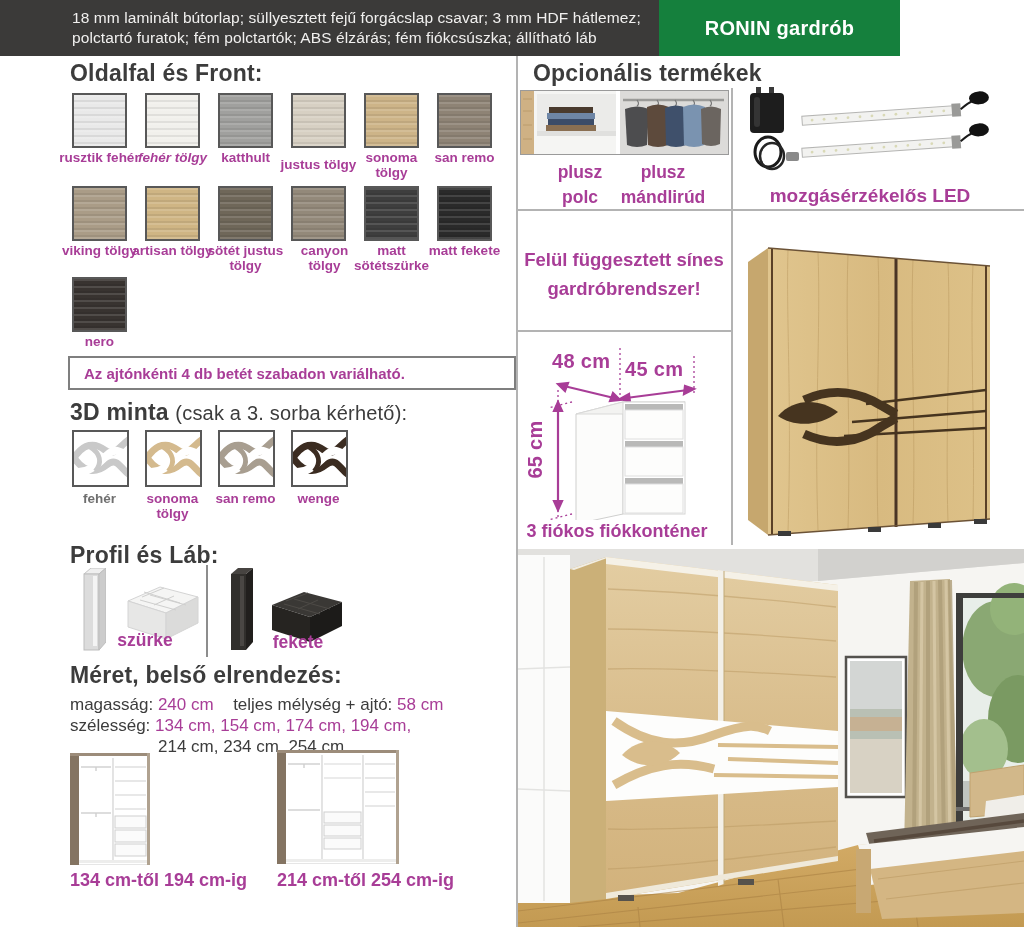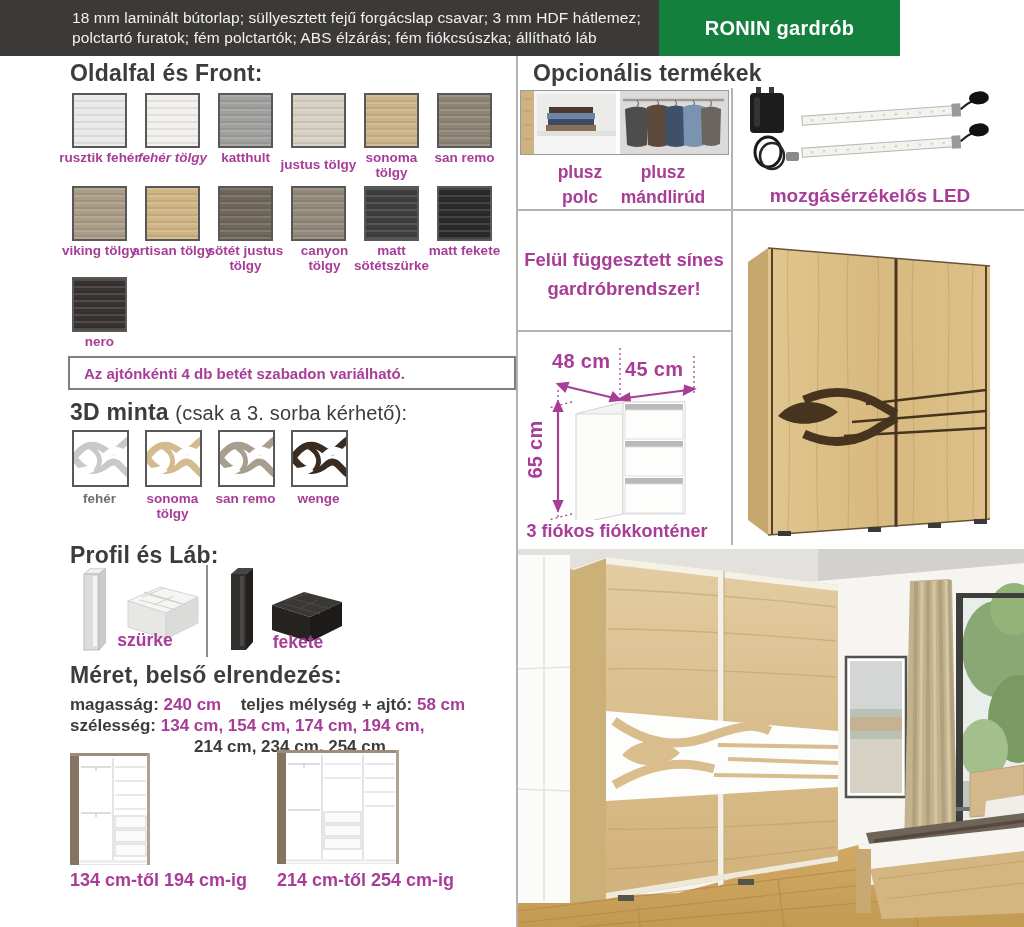--- a/index.html
+++ b/index.html
@@ -23,21 +23,21 @@
       background-image:repeating-linear-gradient(180deg,rgba(255,255,255,.12) 0 2px,rgba(0,0,0,0) 2px 5px,rgba(0,0,0,.07) 5px 7px);}
   .swl{position:absolute;width:81px;text-align:center;font-size:13.5px;line-height:1.1;font-weight:600;color:var(--magenta);}
   .sw3{position:absolute;width:57px;height:57px;box-sizing:border-box;border:2px solid #585858;background:#fff;overflow:hidden;}
   .sw3 svg{display:block;width:100%;height:100%;}
   .vline{position:absolute;width:2px;background:var(--line);}
   .hline{position:absolute;height:2px;background:var(--line);}
   .cap{position:absolute;font-size:17.5px;font-weight:600;color:var(--magenta);}
   .dim{position:absolute;font-size:20px;font-weight:600;color:var(--magenta);letter-spacing:.3px;}
   .banner{position:absolute;left:68px;top:356px;width:448px;height:34px;box-sizing:border-box;border:2px solid #7f7f7f;
           display:flex;align-items:center;padding-left:14px;font-size:15px;font-weight:600;color:var(--magenta);white-space:nowrap;}
-  .sizes-line{position:absolute;font-size:17px;font-weight:700;color:#3c3c3c;white-space:nowrap;}
+  .sizes-line{position:absolute;font-size:17px;font-weight:400;color:#3c3c3c;white-space:nowrap;}
   .note{position:absolute;left:517px;top:246px;width:214px;text-align:center;font-size:18.5px;line-height:1.55;font-weight:600;color:var(--magenta);}
   .center-cap{position:absolute;text-align:center;font-weight:600;color:var(--magenta);}
 </style>
 </head>
 <body>
 
 <div id="page">
 
   <div class="topbar">
     <div class="topbar-text">
@@ -159,21 +159,21 @@
     <span>magasság:</span>
     <span class="mg">240 cm</span>
     <span style="display:inline-block;width:10px;"></span>
     <span>teljes mélység + ajtó:</span>
     <span class="mg">58 cm</span>
   </div>
   <div class="sizes-line" style="left:70px;top:716px;">
     <span>szélesség:</span>
     <span class="mg">134 cm, 154 cm, 174 cm, 194 cm,</span>
   </div>
-  <div class="sizes-line mg" style="left:158px;top:737px;margin-left:36px;">214 cm, 234 cm, 254 cm</div>
+  <div class="sizes-line mg" style="left:158px;top:737px;">214 cm, 234 cm, 254 cm</div>
 
   <svg style="position:absolute;left:70px;top:753px;" width="80" height="112" viewBox="0 0 80 112">
     <rect x="0" y="0" width="80" height="112" fill="#ffffff" stroke="#cccccc" stroke-width="1"></rect>
     <rect x="0" y="0" width="9" height="112" fill="#847462"></rect>
     <rect x="0" y="0" width="80" height="3" fill="#9c8c7a"></rect>
     <rect x="77" y="0" width="3" height="112" fill="#b0a290"></rect>
     <line x1="43" y1="5" x2="43" y2="107" stroke="#d8d8d8" stroke-width="1.4"></line>
     <line x1="11" y1="14" x2="41" y2="14" stroke="#cfcfcf" stroke-width="1.4"></line>
     <line x1="26" y1="14" x2="26" y2="18" stroke="#cfcfcf" stroke-width="1.4"></line>
     <line x1="11" y1="60" x2="41" y2="60" stroke="#cfcfcf" stroke-width="1.4"></line>

